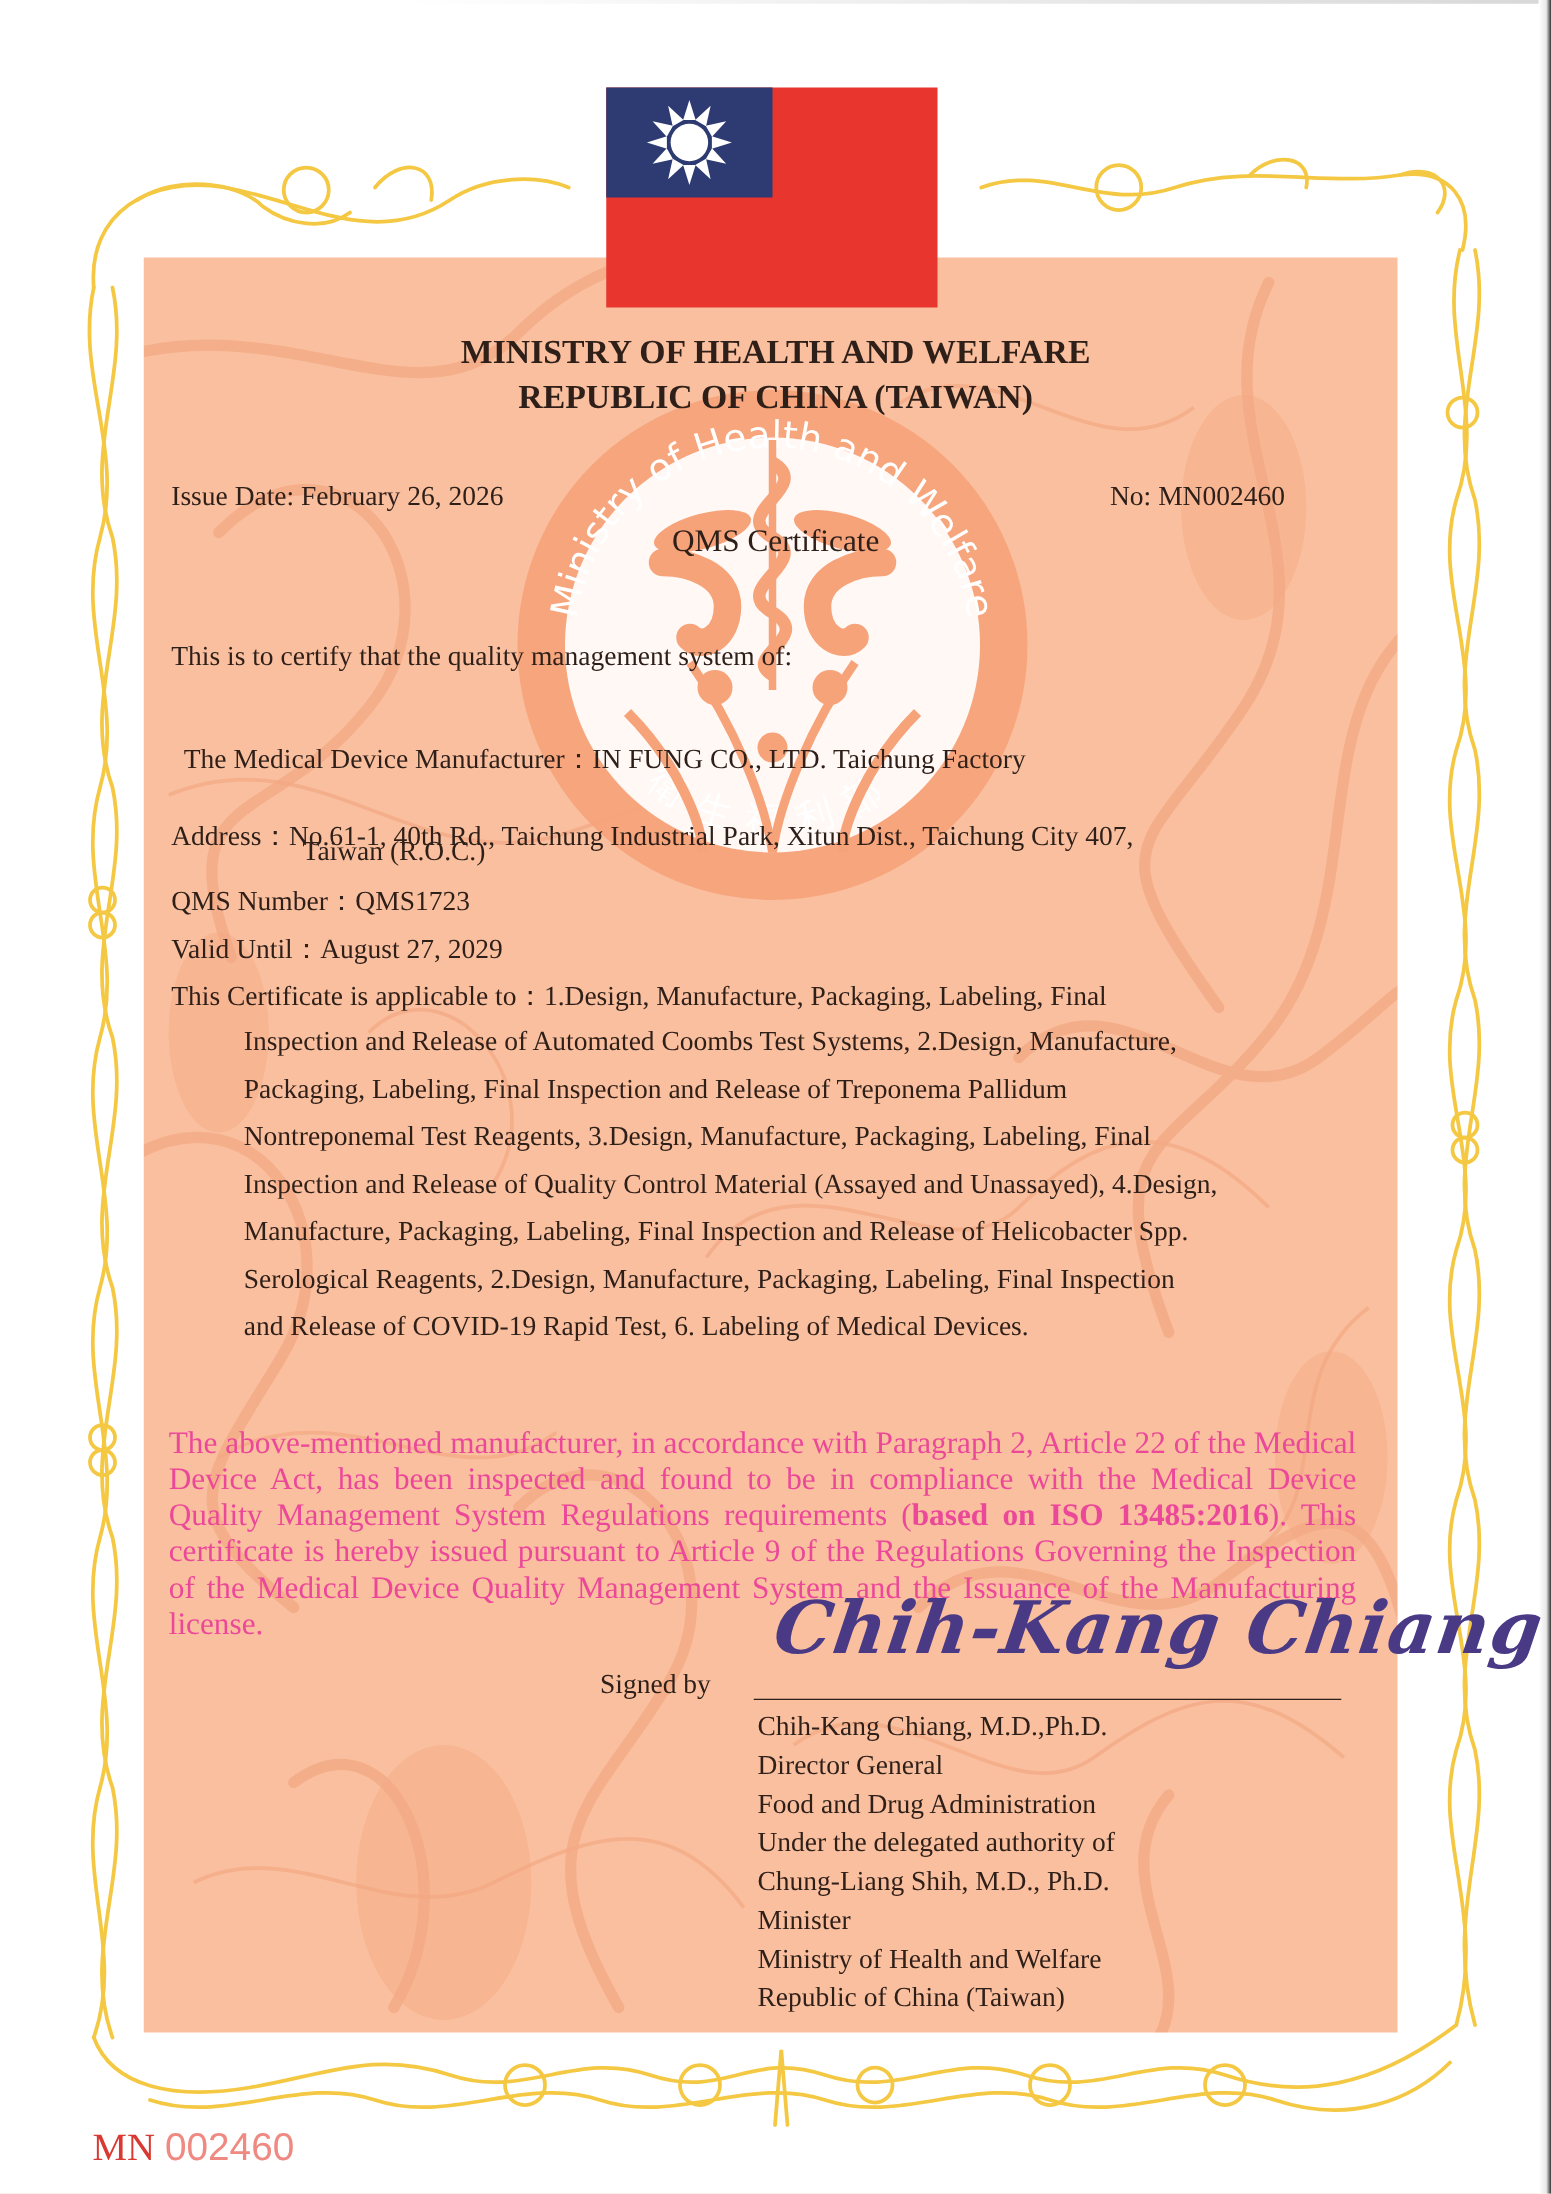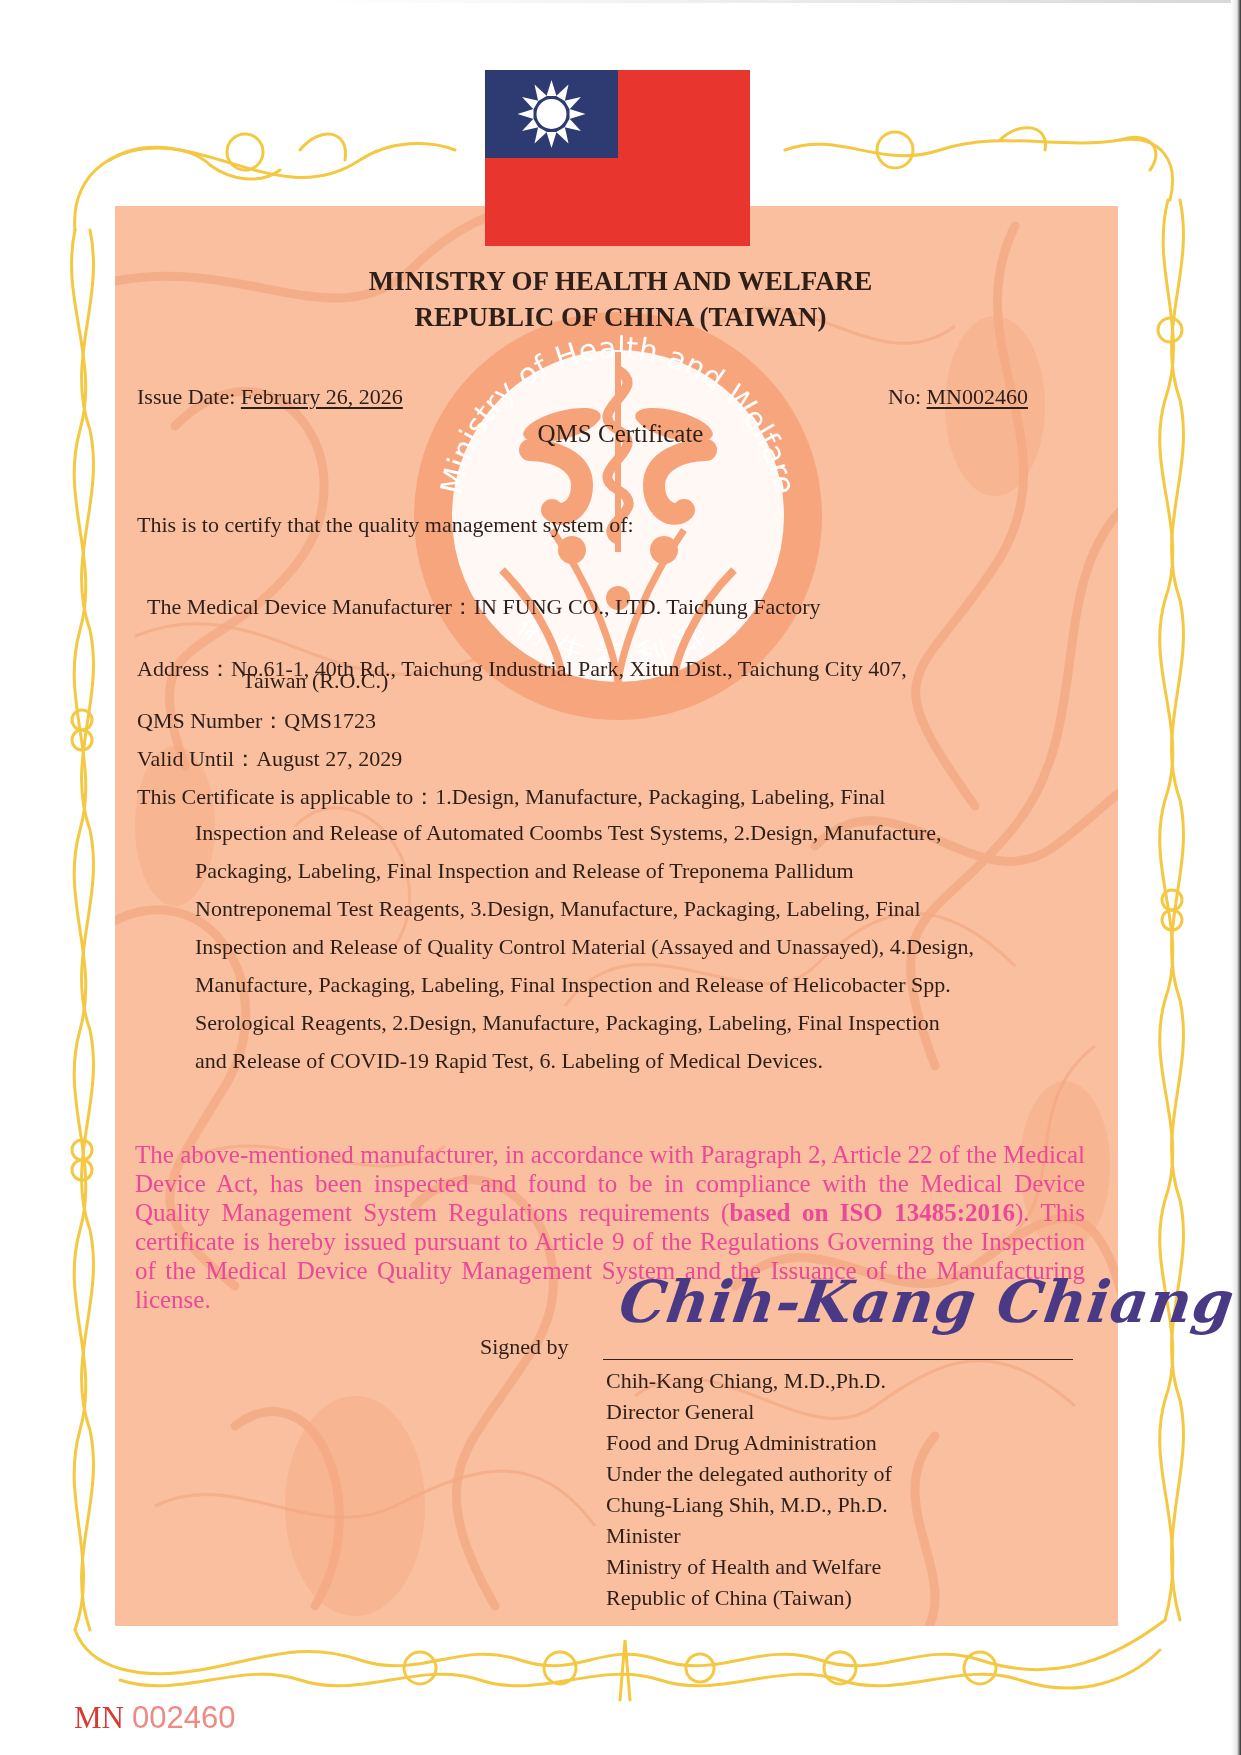--- a/index.html
+++ b/index.html
@@ -21,21 +21,21 @@
   .flag-sun{position:absolute;left:0;top:0;width:133px;height:88px;}
 
   
   .emblem{position:absolute;left:412px;top:310px;width:412px;height:412px;}
 
   .heading{position:absolute;left:0;width:1241px;text-align:center;font-weight:bold;font-size:27px;letter-spacing:0px;color:#2e1f19;}
   .h1{top:266px;}
   .h2{top:302px;}
 
   .txt{position:absolute;font-size:22px;white-space:nowrap;color:#2e1f19;}
-  .u{text-decoration:underline;text-underline-offset:3px;}
+  .u{text-underline-offset:3px;}
 
   .issue{left:137px;top:384px;}
   .certno{left:888px;top:384px;}
   .qms-title{left:0;width:1241px;text-align:center;top:420px;font-size:25px;}
   .certify{left:137px;top:512px;}
   .mfr{left:147px;top:592px;}
   .addr1{left:137px;top:630px;margin-top:24px;}
   .addr2{left:242px;top:668px;}
   .qmsnum{left:137px;top:706px;}
   .valid{left:137px;top:744px;}

